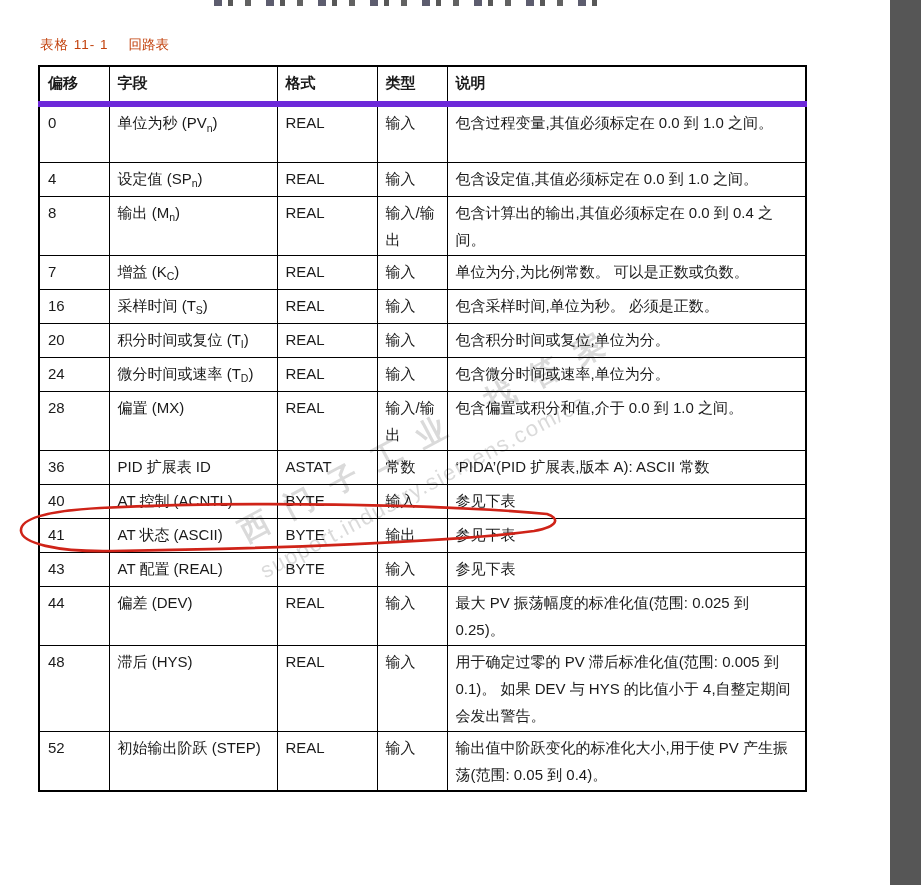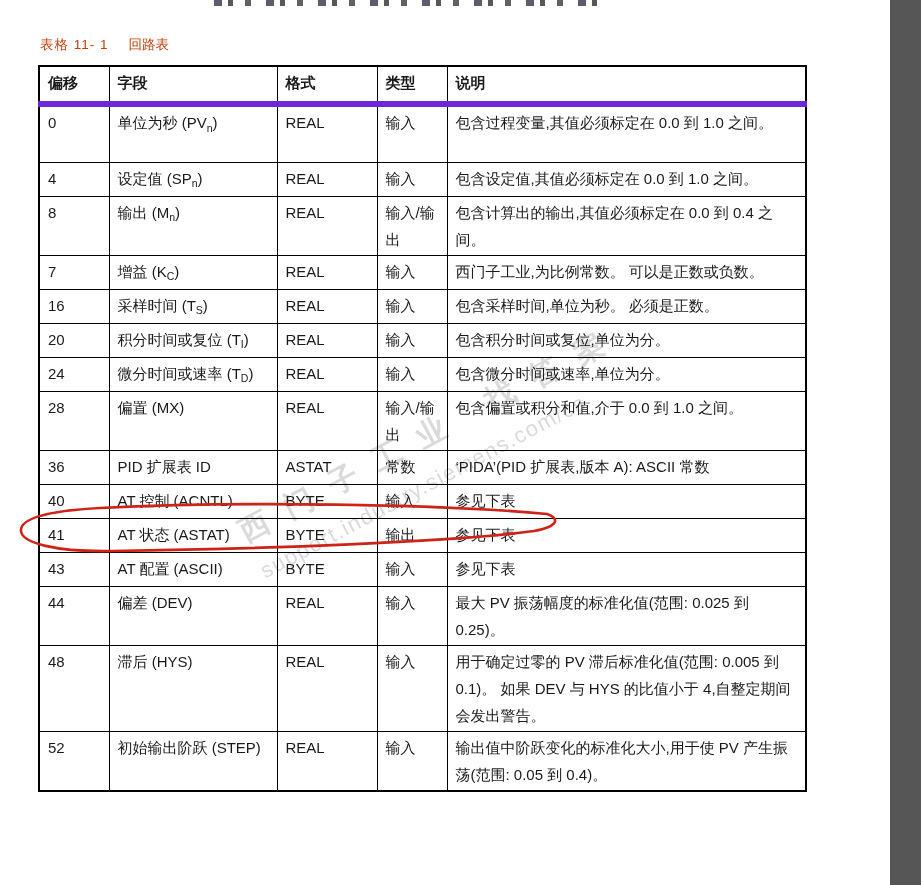--- a/index.html
+++ b/index.html
@@ -98,21 +98,21 @@
       <td><span>输出 (M</span><span class="sub">n</span><span>)</span></td>
       <td>REAL</td>
       <td class="c-type">输入/输出</td>
       <td class="c-desc">包含计算出的输出,其值必须标定在 0.0 到 0.4 之间。</td>
     </tr>
     <tr class="h30">
       <td>7</td>
       <td><span>增益 (K</span><span class="sub">C</span><span>)</span></td>
       <td>REAL</td>
       <td class="c-type">输入</td>
-      <td class="c-desc">西门子工业,为比例常数。 可以是正数或负数。</td>
+      <td class="c-desc">单位为分,为比例常数。 可以是正数或负数。</td>
     </tr>
     <tr class="h30">
       <td>16</td>
       <td><span>采样时间 (T</span><span class="sub">S</span><span>)</span></td>
       <td>REAL</td>
       <td class="c-type">输入</td>
       <td class="c-desc">包含采样时间,单位为秒。 必须是正数。</td>
     </tr>
     <tr class="h30">
       <td>20</td>
@@ -144,28 +144,28 @@
     </tr>
     <tr class="h30">
       <td>40</td>
       <td><span>AT 控制 (ACNTL)</span><span class="sub"></span><span></span></td>
       <td>BYTE</td>
       <td class="c-type">输入</td>
       <td class="c-desc">参见下表</td>
     </tr>
     <tr class="h30">
       <td>41</td>
-      <td><span>AT 状态 (ASTAT)</span><span class="sub"></span><span></span></td>
+      <td><span>AT 状态 (ASCII)</span><span class="sub"></span><span></span></td>
       <td>BYTE</td>
       <td class="c-type">输出</td>
       <td class="c-desc">参见下表</td>
     </tr>
     <tr class="h32">
       <td>43</td>
-      <td><span>AT 配置 (ASCII)</span><span class="sub"></span><span></span></td>
+      <td><span>AT 配置 (REAL)</span><span class="sub"></span><span></span></td>
       <td>BYTE</td>
       <td class="c-type">输入</td>
       <td class="c-desc">参见下表</td>
     </tr>
     <tr class="h58">
       <td>44</td>
       <td><span>偏差 (DEV)</span><span class="sub"></span><span></span></td>
       <td>REAL</td>
       <td class="c-type">输入</td>
       <td class="c-desc">最大 PV 振荡幅度的标准化值(范围: 0.025 到 0.25)。</td>

